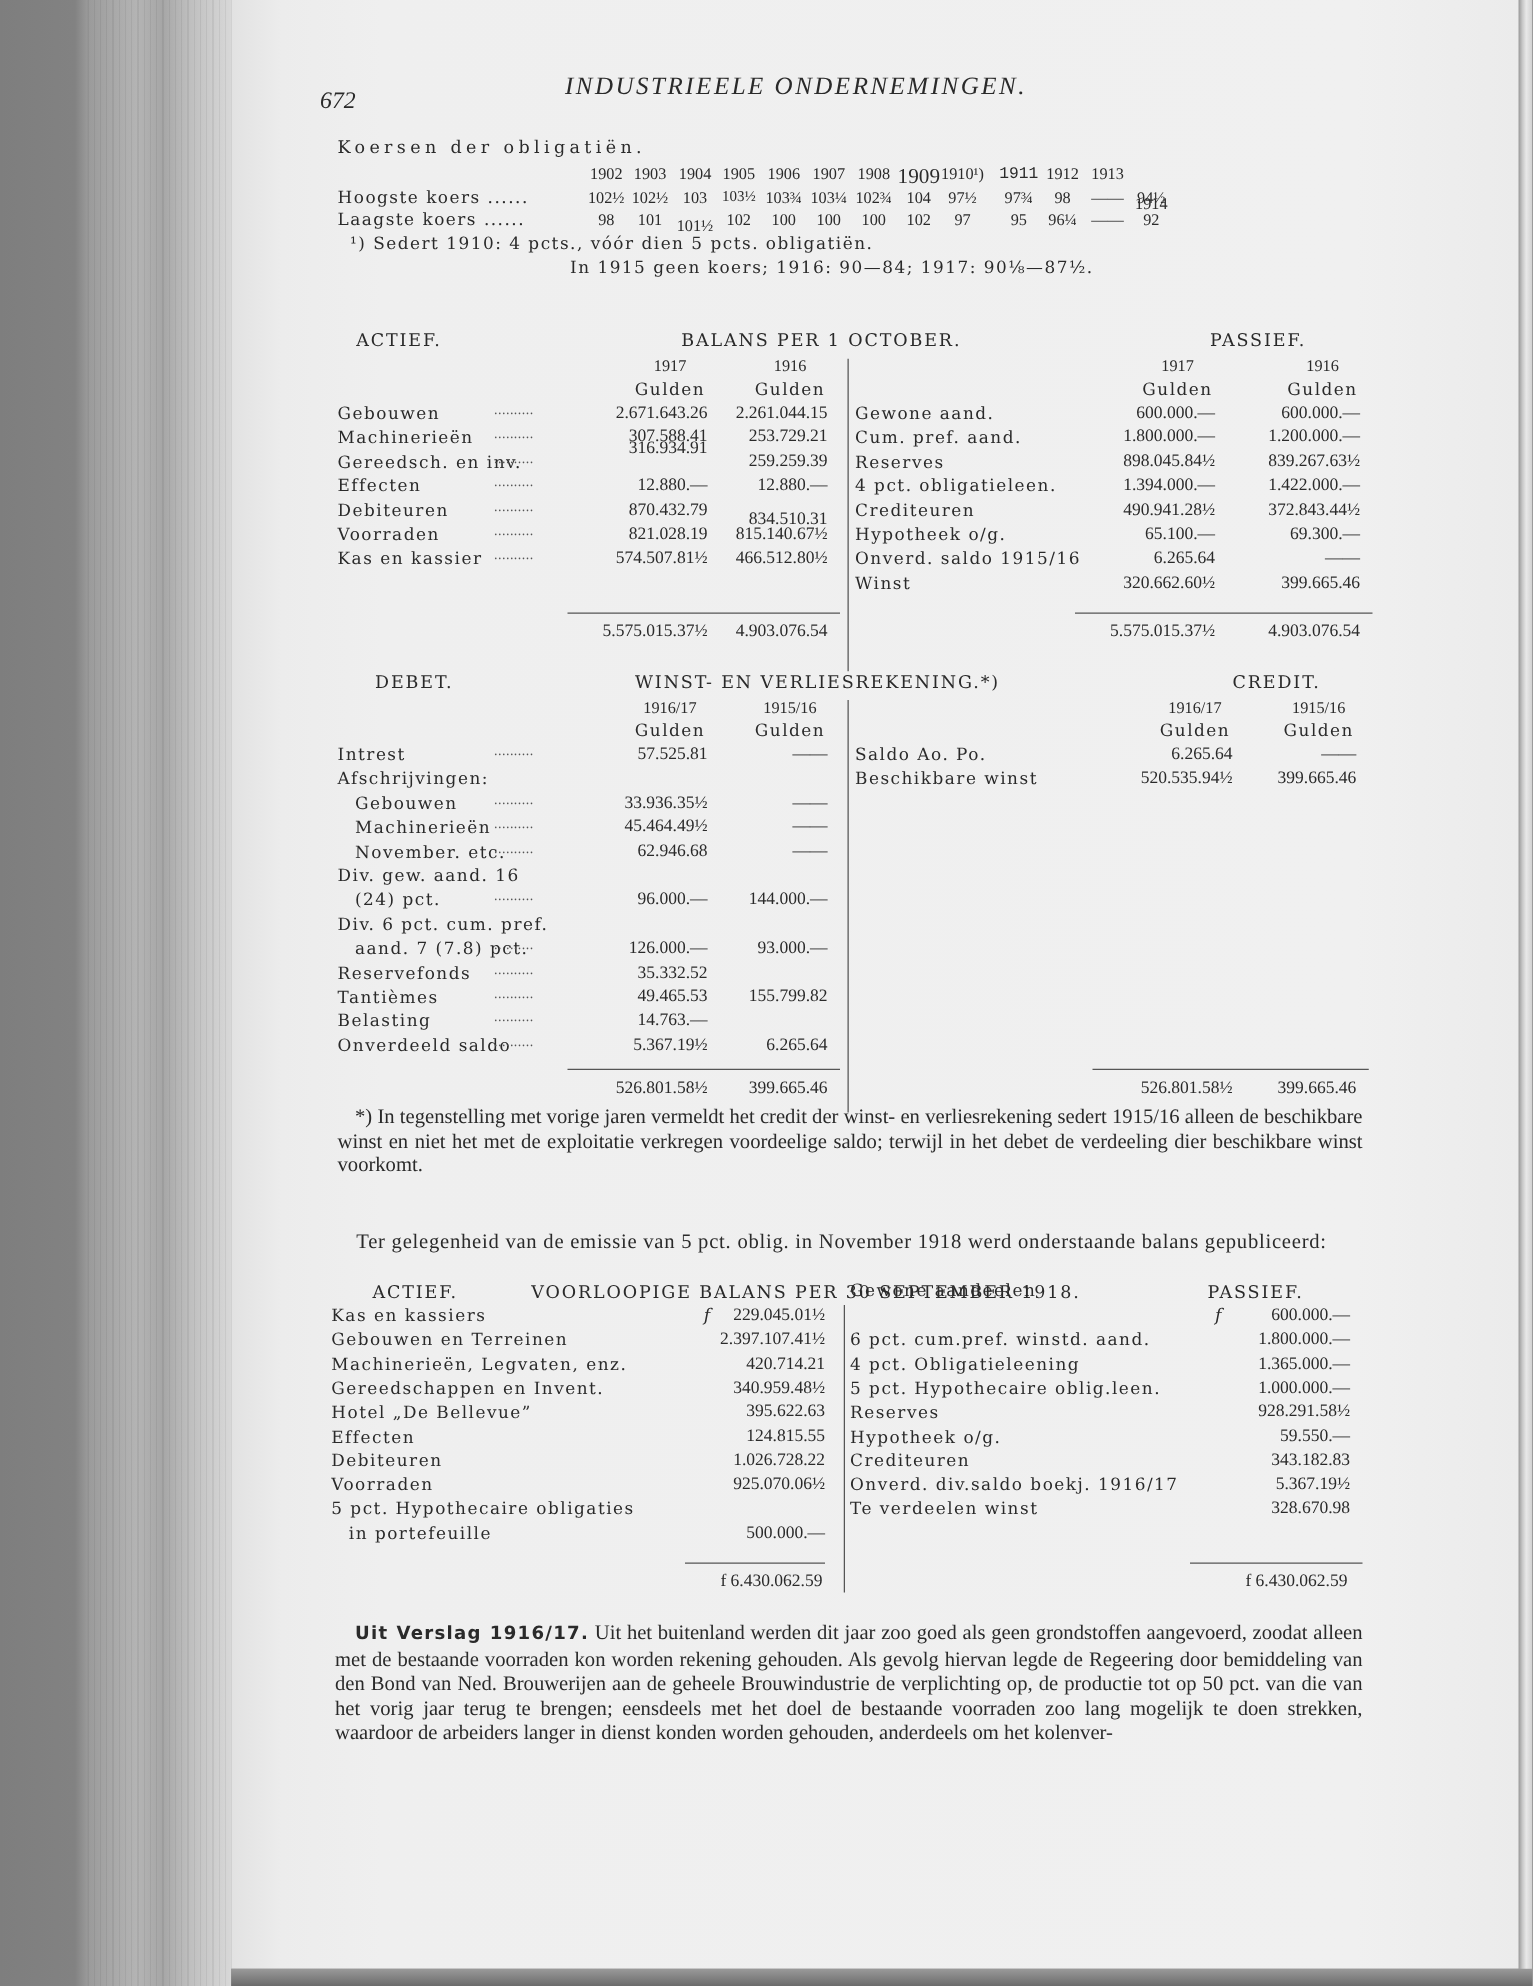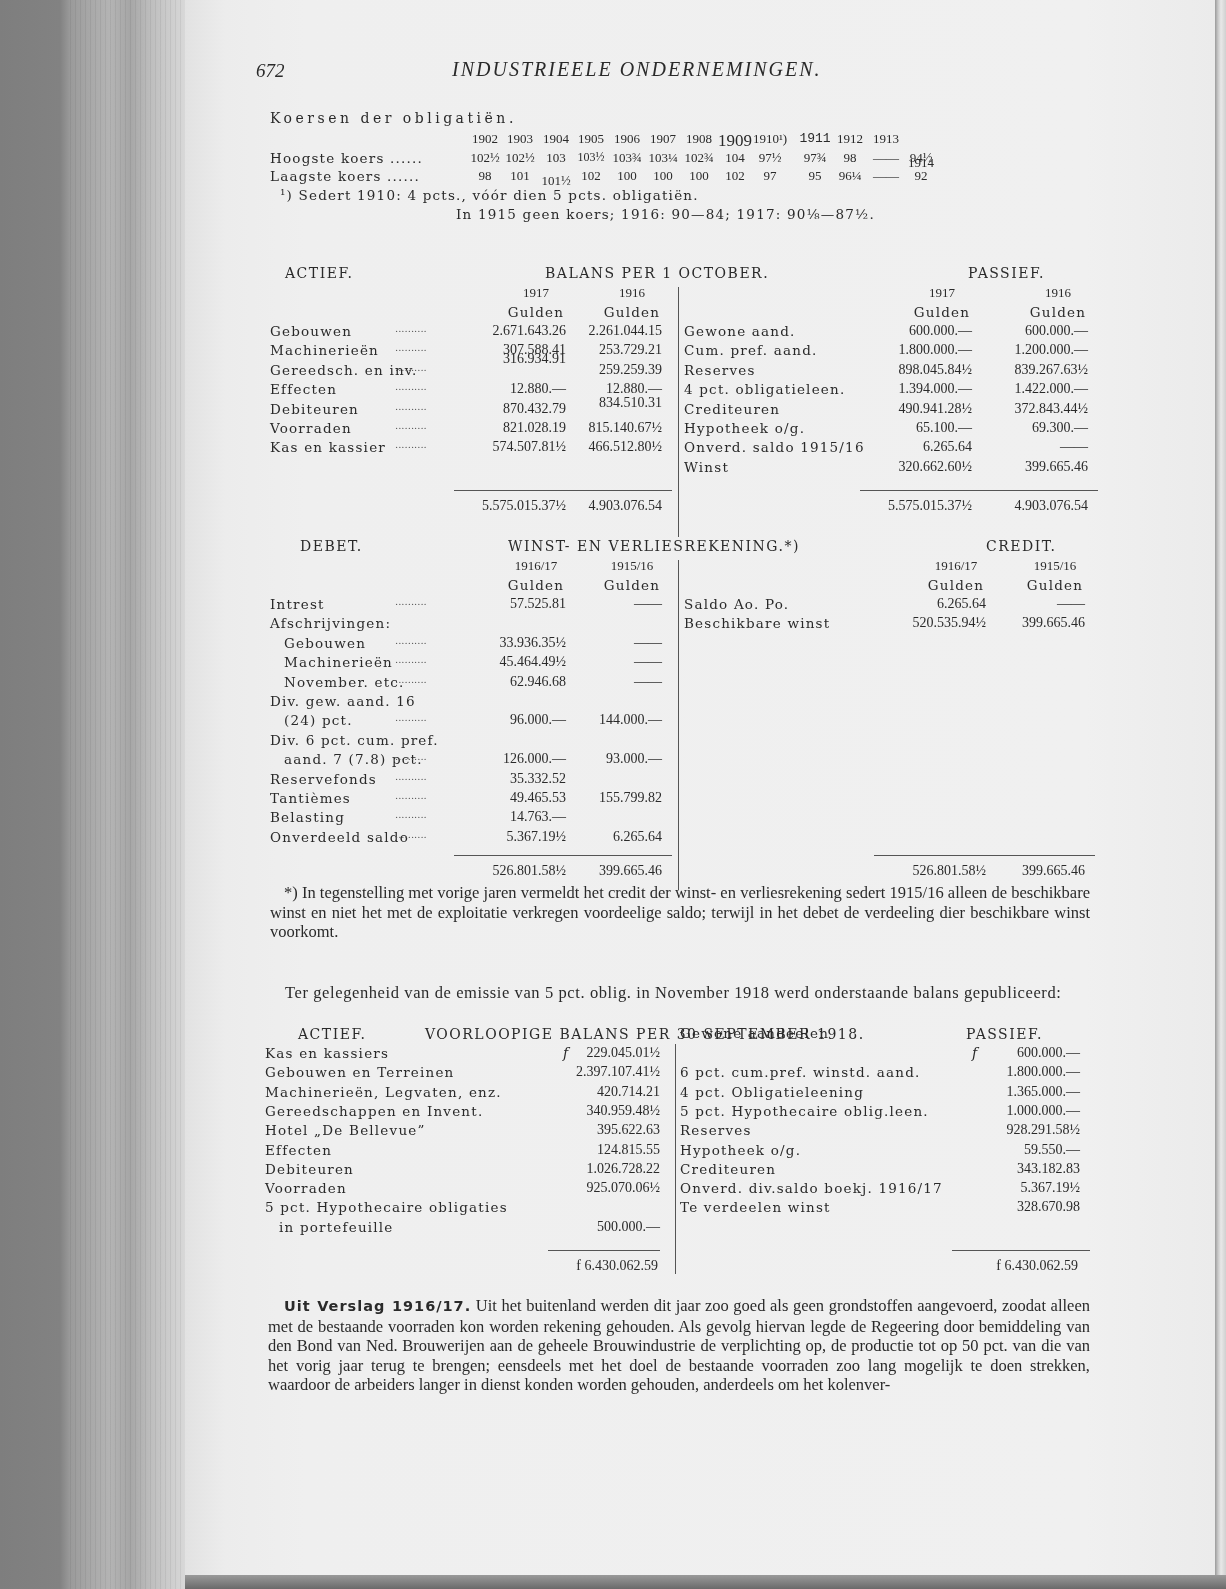--- a/index.html
+++ b/index.html
@@ -43,21 +43,21 @@
 </style>
 </head>
 <body>
 
 <div class="spine"></div>
 <div class="spine-lines"></div>
 <div class="page"></div>
 <div class="page-edge"></div>
 <div class="bottom-edge"></div>
 
-<div class="abs" style="left:256px;top:60px;font-size:19px;font-style:italic;font-family:'Liberation Serif',serif;">672</div>
+<div class="abs" style="left:256px;top:70px;font-size:19px;font-style:italic;font-family:'Liberation Serif',serif;">672</div>
 <div class="abs" style="left:452px;top:58px;font-size:20px;font-style:italic;letter-spacing:2px;font-family:'Liberation Serif',serif;">INDUSTRIEELE ONDERNEMINGEN.</div>
 
 <div id="koersen">
     <div class="abs lbl spaced" style="left:270px;top:110px;font-size:14px;letter-spacing:3.5px;">Koersen der obligatiën.</div>
     <div class="abs num" style="left:460px;top:131px;width:50px;text-align:center;font-size:13px;">1902</div>
     <div class="abs num" style="left:495px;top:131px;width:50px;text-align:center;font-size:13px;">1903</div>
     <div class="abs num" style="left:531px;top:131px;width:50px;text-align:center;font-size:13px;">1904</div>
     <div class="abs num" style="left:566px;top:131px;width:50px;text-align:center;font-size:13px;">1905</div>
     <div class="abs num" style="left:602px;top:131px;width:50px;text-align:center;font-size:13px;">1906</div>
     <div class="abs num" style="left:638px;top:131px;width:50px;text-align:center;font-size:13px;">1907</div>
@@ -125,21 +125,21 @@
     <div class="abs dots lbl" style="left:395px;top:361.8px;font-size:10px;">..........</div>
     <div class="abs num" style="left:466px;top:351px;width:100px;">316.934.91</div>
     <div class="abs num" style="left:562px;top:361.8px;width:100px;">259.259.39</div>
     <div class="abs lbl" style="left:270px;top:381.2px;">Effecten</div>
     <div class="abs dots lbl" style="left:395px;top:381.2px;font-size:10px;">..........</div>
     <div class="abs num" style="left:466px;top:381.2px;width:100px;">12.880.—</div>
     <div class="abs num" style="left:562px;top:381.2px;width:100px;">12.880.—</div>
     <div class="abs lbl" style="left:270px;top:400.6px;">Debiteuren</div>
     <div class="abs dots lbl" style="left:395px;top:400.6px;font-size:10px;">..........</div>
     <div class="abs num" style="left:466px;top:400.6px;width:100px;">870.432.79</div>
-    <div class="abs num" style="left:562px;top:395px;width:100px;">834.510.31</div>
+    <div class="abs num" style="left:562px;top:408px;width:100px;">834.510.31</div>
     <div class="abs lbl" style="left:270px;top:420px;">Voorraden</div>
     <div class="abs dots lbl" style="left:395px;top:420px;font-size:10px;">..........</div>
     <div class="abs num" style="left:466px;top:420px;width:100px;">821.028.19</div>
     <div class="abs num" style="left:562px;top:420px;width:100px;">815.140.67½</div>
     <div class="abs lbl" style="left:270px;top:439.4px;">Kas en kassier</div>
     <div class="abs dots lbl" style="left:395px;top:439.4px;font-size:10px;">..........</div>
     <div class="abs num" style="left:466px;top:439.4px;width:100px;">574.507.81½</div>
     <div class="abs num" style="left:562px;top:439.4px;width:100px;">466.512.80½</div>
     <div class="abs lbl" style="left:684px;top:323px;">Gewone aand.</div>
     <div class="abs num" style="left:872px;top:323px;width:100px;">600.000.—</div>

